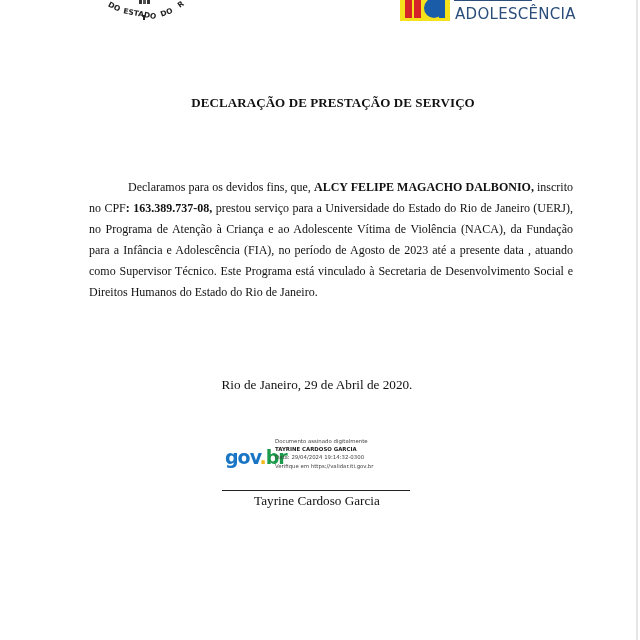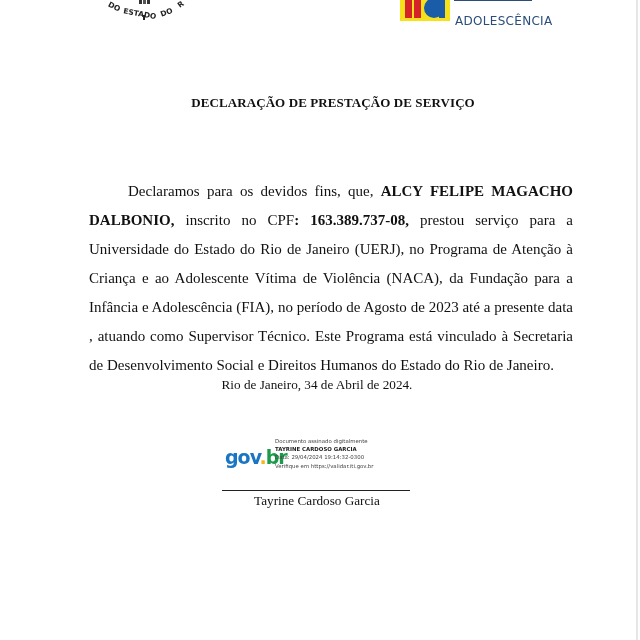--- a/index.html
+++ b/index.html
@@ -63,44 +63,44 @@
       position: absolute;
       left: 54px;
       top: 6px;
       width: 78px;
       height: 1px;
       background: #2a4d7a;
     }
     .fia-text {
       position: absolute;
       left: 55px;
-      top: 20px;
+      top: 11px;
       font-family: "DejaVu Sans", sans-serif;
-      font-size: 12px;
+      font-size: 15px;
       letter-spacing: 0.3px;
       color: #2a4d7a;
     }
     .title {
       position: absolute;
       left: 0;
       top: 95px;
       width: 634px;
       text-align: center;
       font-weight: bold;
       font-size: 13px;
       letter-spacing: 0.1px;
       padding-left: 16px;
     }
     .body-text {
       position: absolute;
       left: 89px;
       top: 177px;
       width: 484px;
-      font-size: 15px;
-      line-height: 29px;
+      font-size: 12px;
+      line-height: 21px;
       text-align: justify;
     }
     .body-text p { margin: 0; text-indent: 39px; }
     .body-text b { font-weight: bold; }
     .place-date {
       position: absolute;
       left: 0;
       top: 377px;
       width: 634px;
       text-align: center;
@@ -184,21 +184,21 @@
     <div class="fia-rule"></div>
     <div class="fia-text">ADOLESCÊNCIA</div>
   </div>
 
   <div class="title">DECLARAÇÃO DE PRESTAÇÃO DE SERVIÇO</div>
 
   <div class="body-text">
     <p><span>Declaramos para os devidos fins, que, </span><b>ALCY FELIPE MAGACHO DALBONIO,</b><span> inscrito no CPF</span><b>: 163.389.737-08,</b><span> prestou serviço para a Universidade do Estado do Rio de Janeiro (UERJ), no Programa de Atenção à Criança e ao Adolescente Vítima de Violência (NACA), da Fundação para a Infância e Adolescência (FIA), no período de Agosto de 2023 até a presente data , atuando como Supervisor Técnico. Este Programa está vinculado à Secretaria de Desenvolvimento Social e Direitos Humanos do Estado do Rio de Janeiro.</span></p>
   </div>
 
-  <div class="place-date">Rio de Janeiro, 34 de Abril de 2024.</div>
+  <div class="place-date">Rio de Janeiro, 29 de Abril de 2020.</div>
 
   <div class="govbr">
     <div class="govbr-logo"><span class="g1">gov</span><span class="g2">.</span><span class="g3">br</span></div>
     <div class="govbr-info">
       <div>Documento assinado digitalmente</div>
       <div class="signer">TAYRINE CARDOSO GARCIA</div>
       <div>Data: 29/04/2024 19:14:32-0300</div>
       <div>Verifique em https://validar.iti.gov.br</div>
     </div>
   </div>

